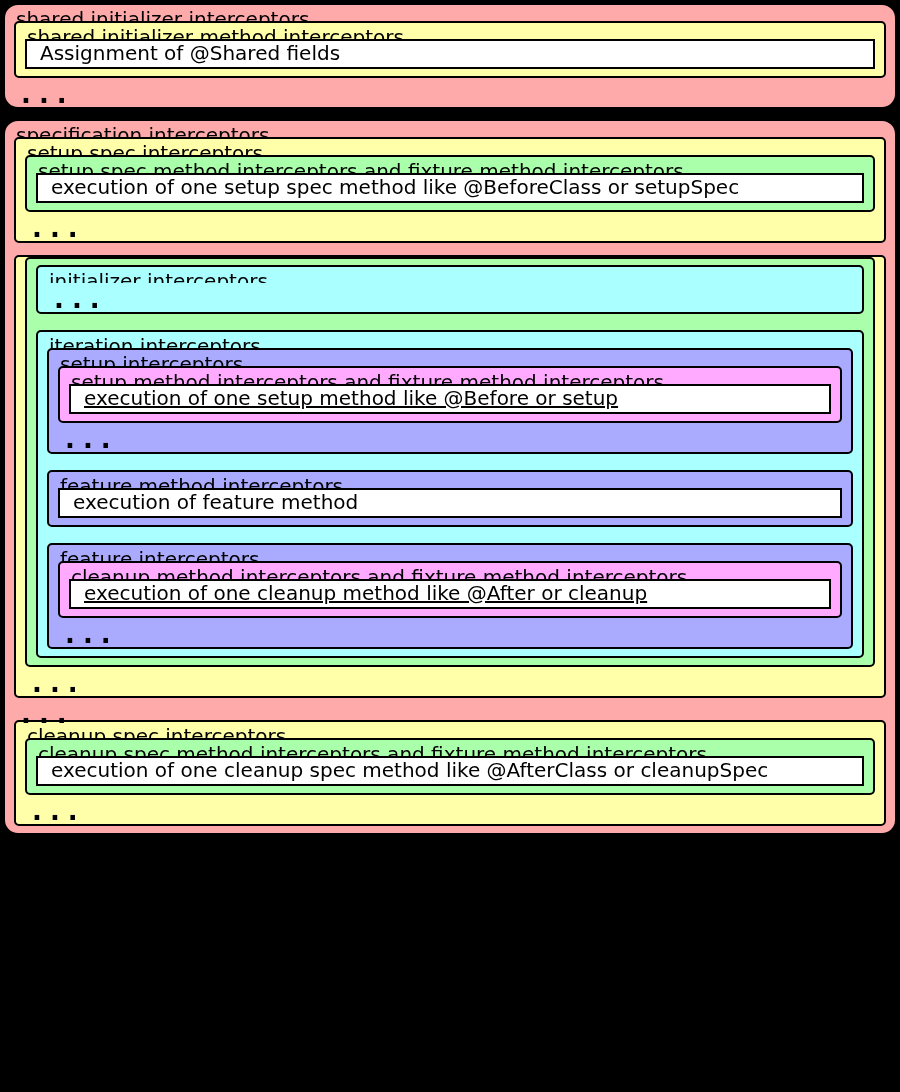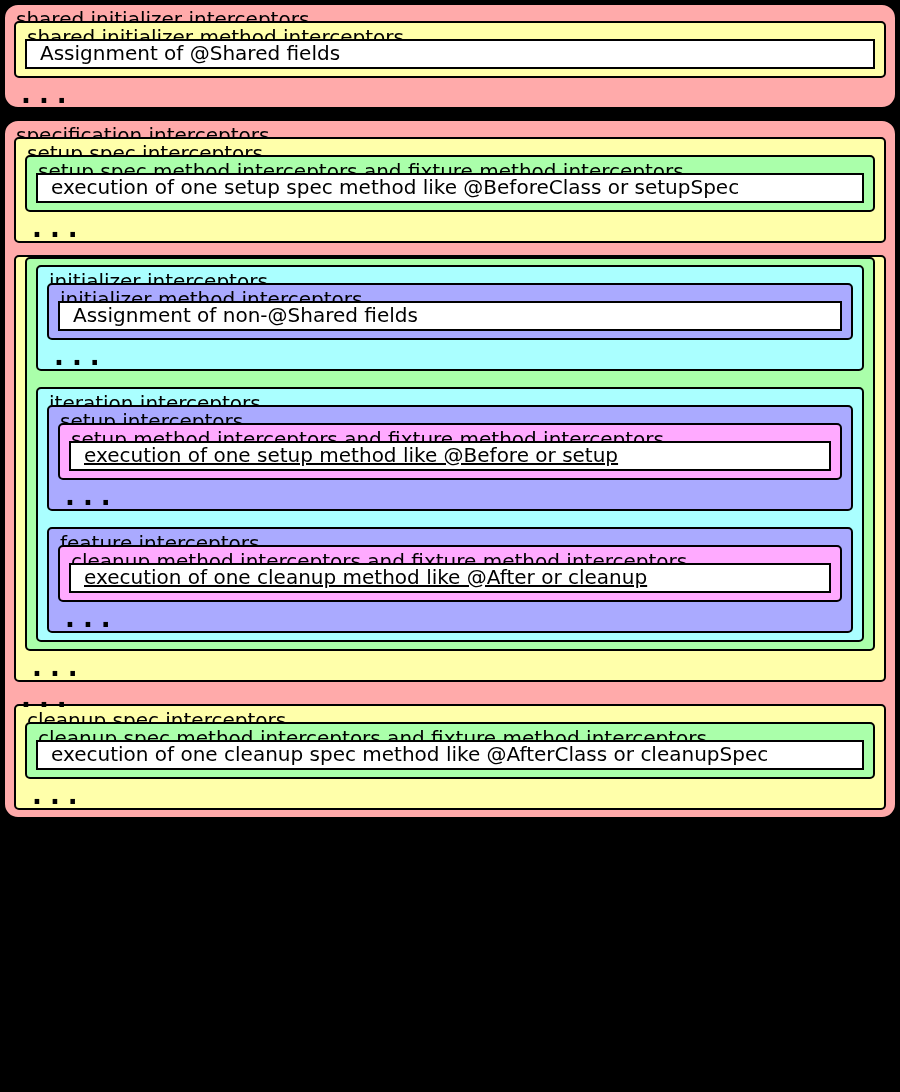--- a/index.html
+++ b/index.html
@@ -89,39 +89,39 @@
       </section>
       <div class="dots">...</div>
     </section>
 
     <section class="lane yellow mt12">
 
       <section class="lane green wrapper">
 
         <section class="lane cyan">
           <div class="lbl">initializer interceptors</div>
-          <section class="lane purple">
-            <div class="lbl">initializer method interceptors</div>
-            <div class="action">Assignment of non-@Shared fields</div>
-          </section>
           <div class="dots">...</div>
         </section>
 
         <section class="lane cyan mt10">
           <div class="lbl">iteration interceptors</div>
 
           <section class="lane purple">
             <div class="lbl">setup interceptors</div>
             <section class="lane magenta">
               <div class="lbl">setup method interceptors and fixture method interceptors</div>
               <div class="action">execution of one setup method like @Before or setup</div>
             </section>
             <div class="dots">...</div>
           </section>
 
+          <section class="lane purple mt10">
+            <div class="lbl">feature method interceptors</div>
+            <div class="action">execution of feature method</div>
+          </section>
 
           <section class="lane purple mt10">
             <div class="lbl">feature interceptors</div>
             <section class="lane magenta">
               <div class="lbl">cleanup method interceptors and fixture method interceptors</div>
               <div class="action">execution of one cleanup method like @After or cleanup</div>
             </section>
             <div class="dots">...</div>
           </section>
 

